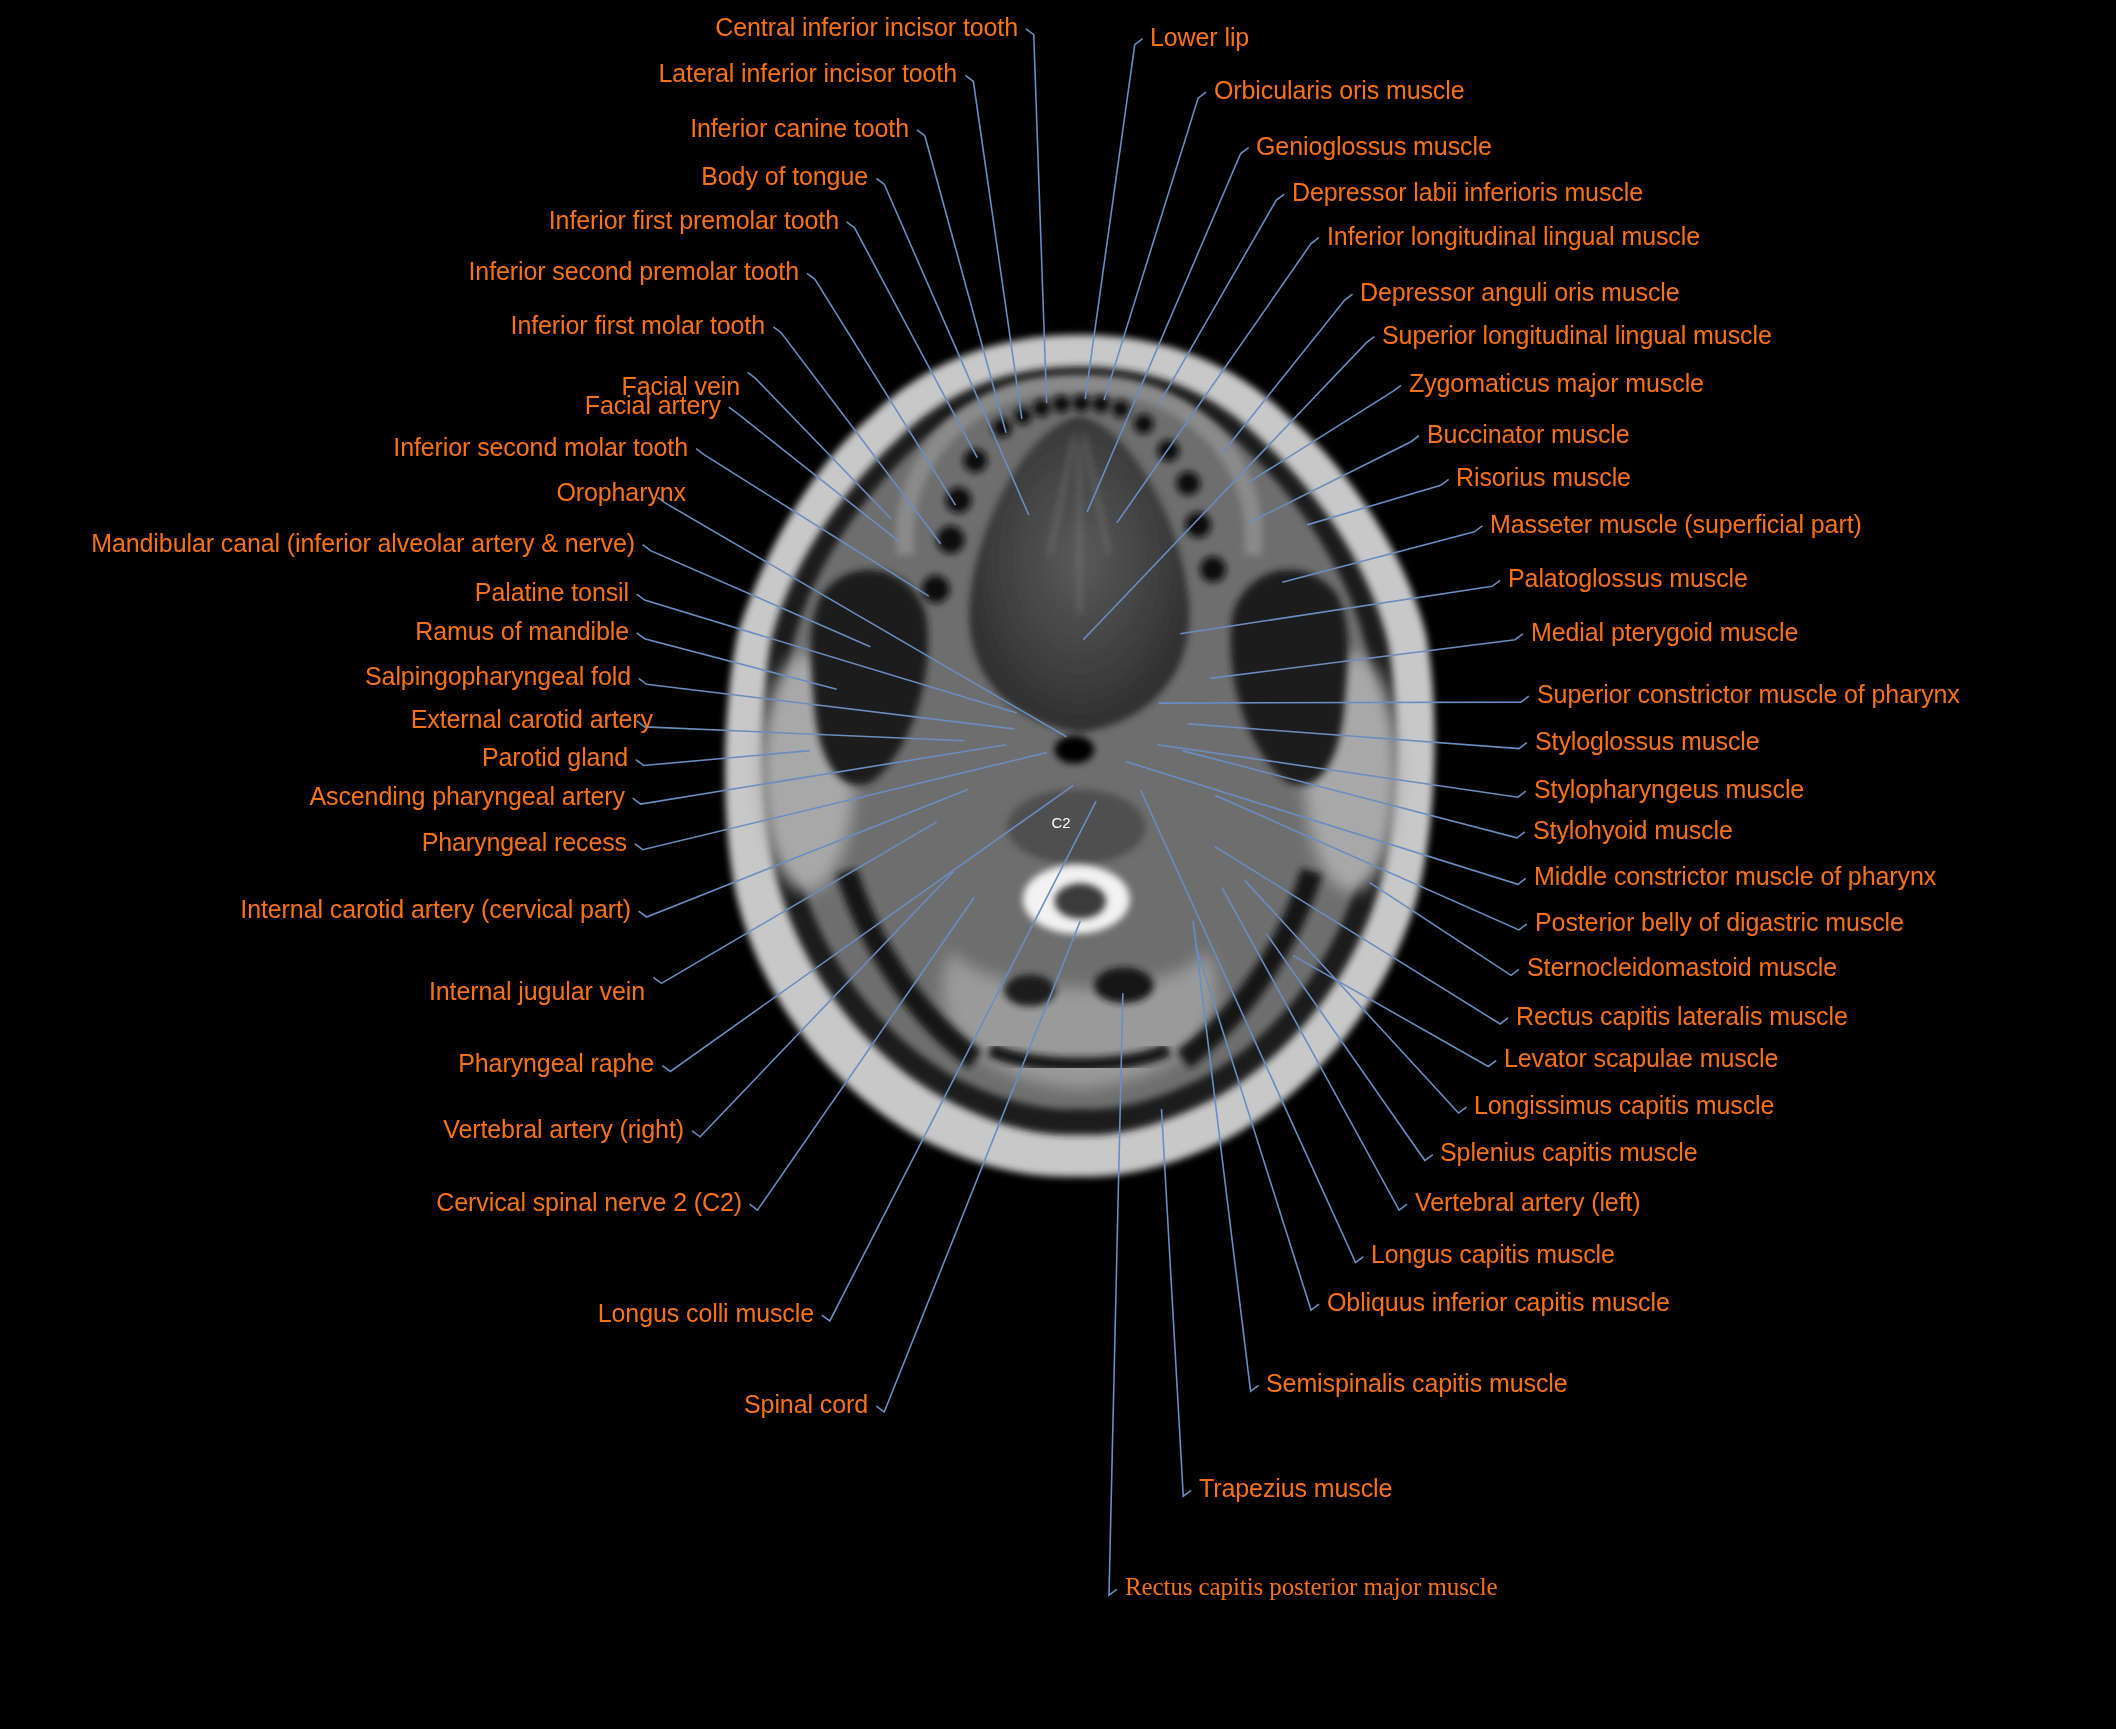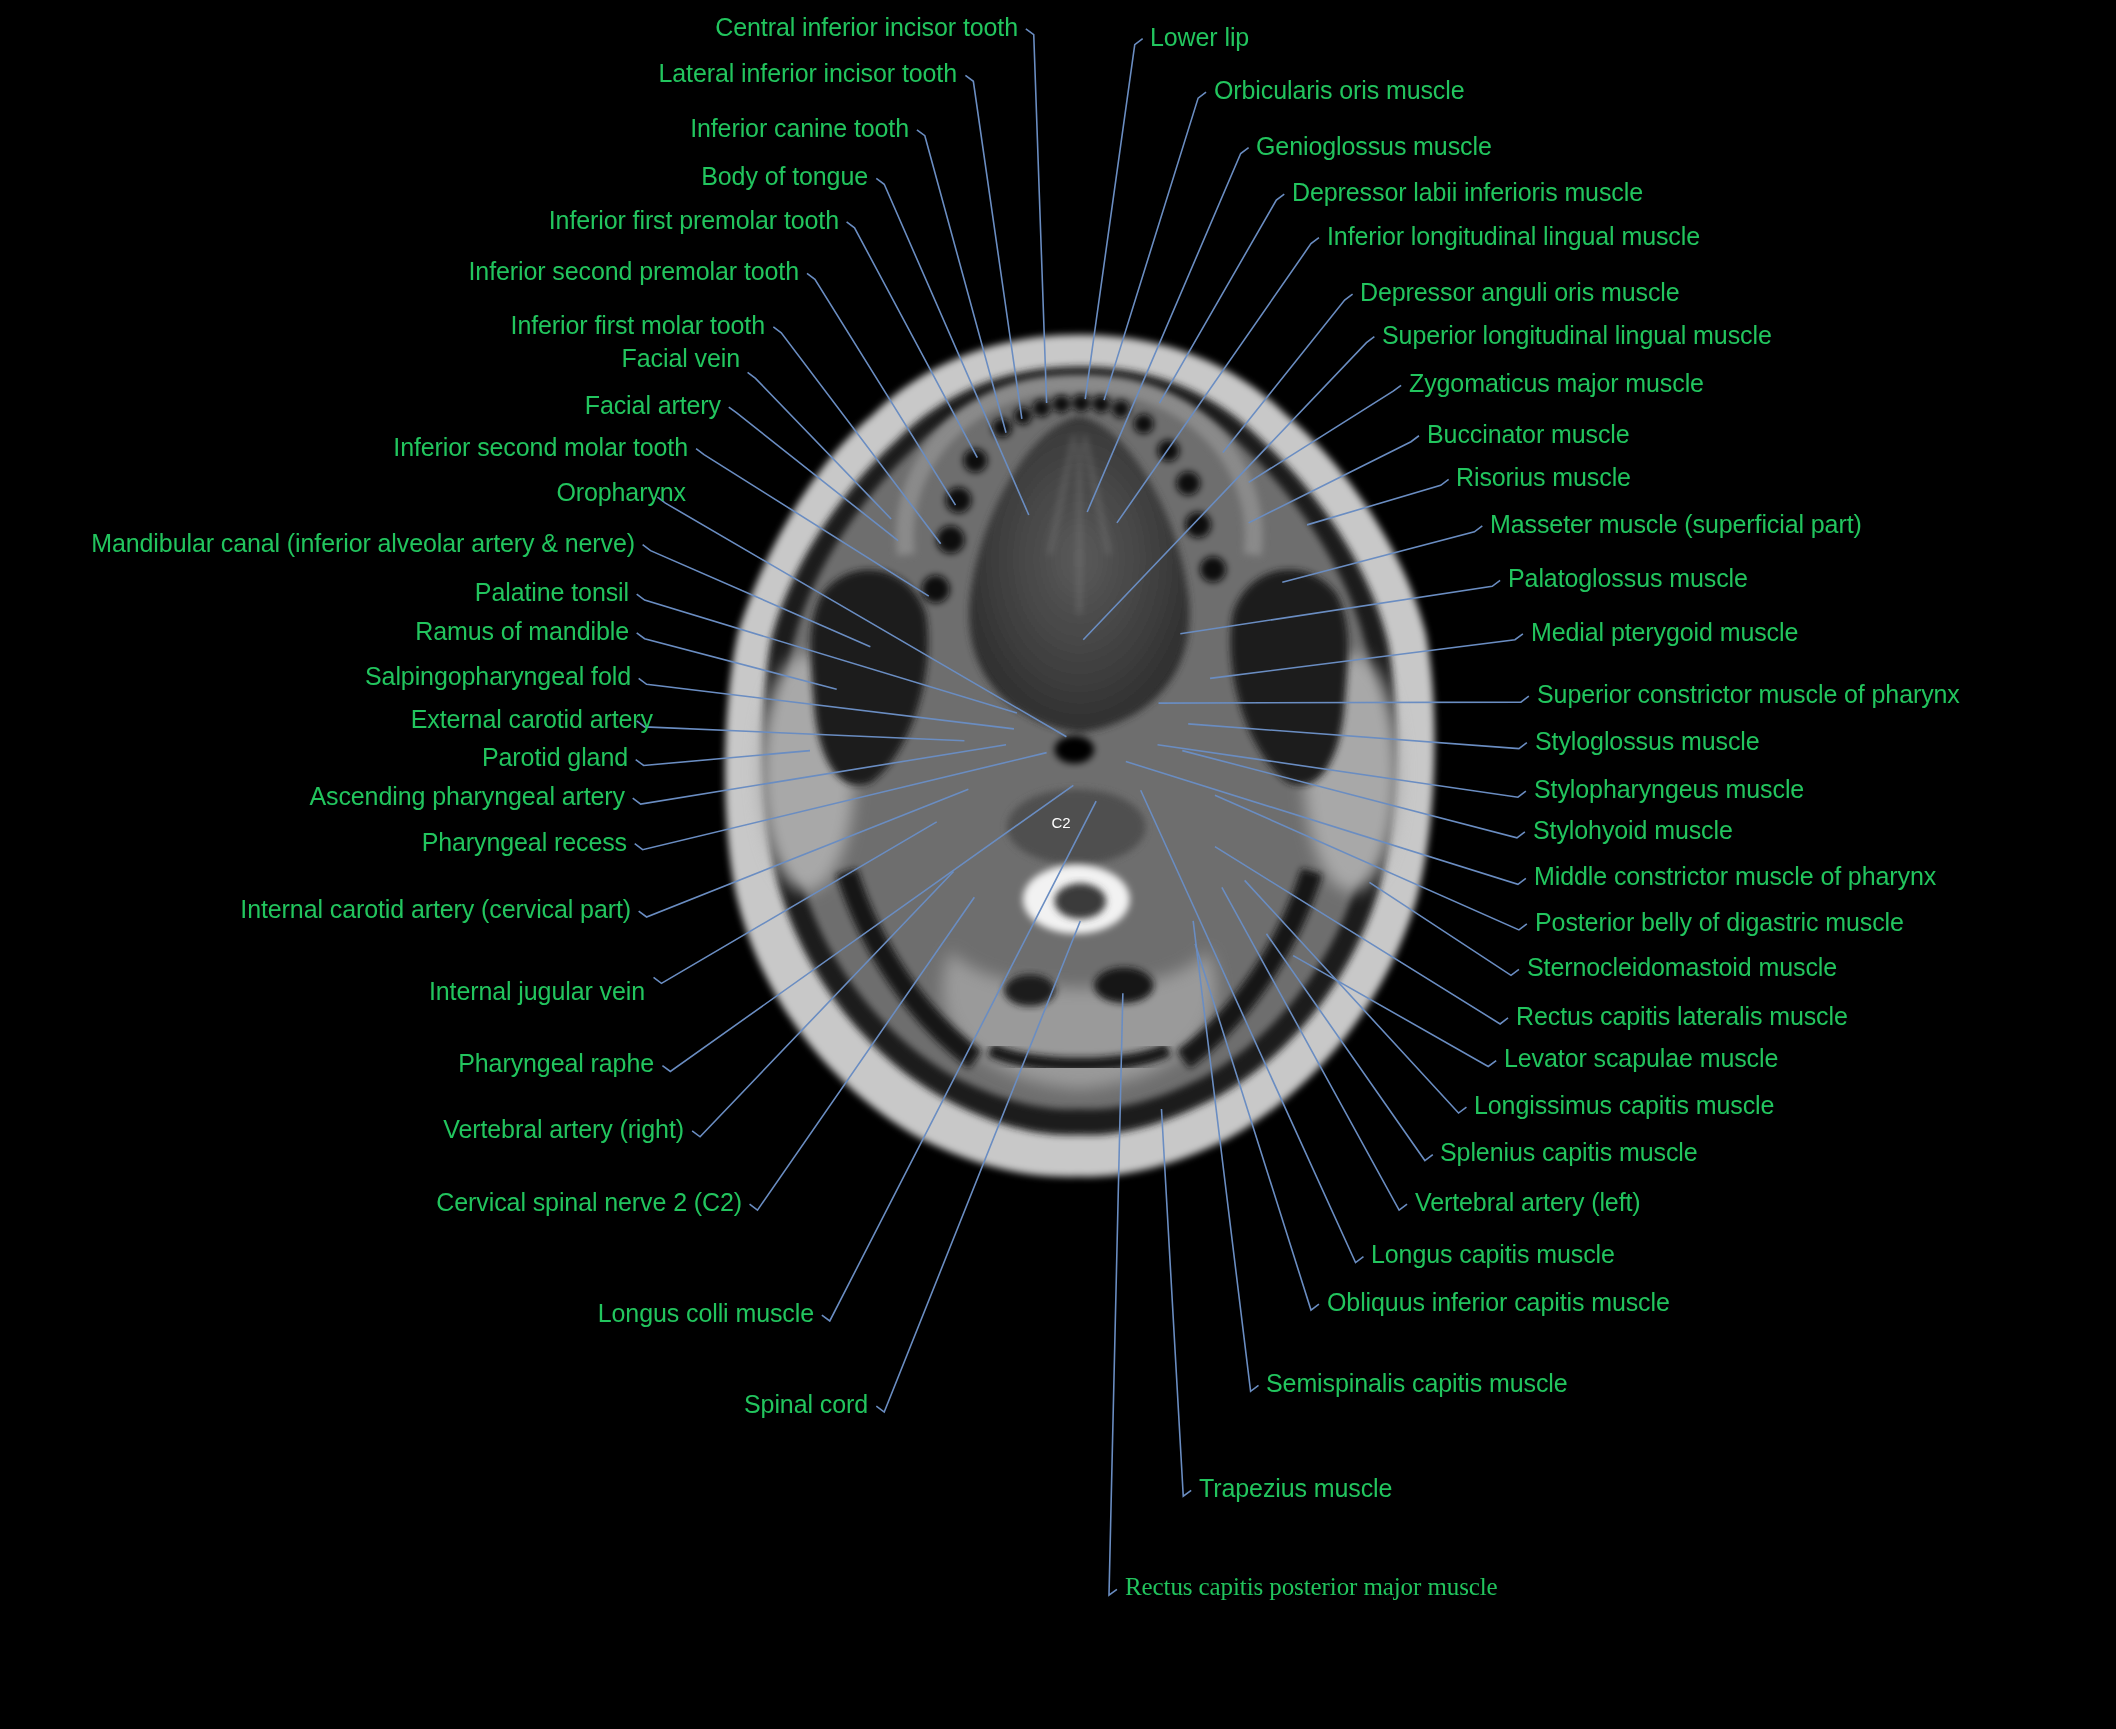--- a/index.html
+++ b/index.html
@@ -1,21 +1,21 @@
 <!DOCTYPE html>
 <html><head>
 <meta charset="utf-8">
 <style>
   html, body { margin: 0; padding: 0; background: #000; }
   body { width: 2117px; height: 1730px; position: relative; overflow: hidden;
          font-family: "Liberation Sans", sans-serif; }
   #stage { position: absolute; left: 0; top: 0; width: 2117px; height: 1730px; }
   #mri { position: absolute; left: 0; top: 0; }
   #lines { position: absolute; left: 0; top: 0; pointer-events: none; }
-  .label { position: absolute; color: #22c55e; font-size: 25px; line-height: 30px;
+  .label { position: absolute; color: #f97316; font-size: 25px; line-height: 30px;
            white-space: nowrap; transform: translateY(-50%); letter-spacing: -0.1px; }
   .label.left { transform: translate(-100%, -50%); text-align: right; }
   .vert { position: absolute; color: #ffffff; font-size: 15px; transform: translate(-50%, -50%); }
 </style>
 </head>
 <body>
 
 <div id="stage">
 
   <svg id="mri" width="2117" height="1730" viewBox="0 0 2138 1747">
@@ -177,21 +177,21 @@
   <div class="vert" id="vertLabel" style="left: 1061px; top: 822px;">C2</div>
 
   <div id="leftLabels">
       <div class="label left" style="left: 1018px; top: 27px;">Central inferior incisor tooth</div>
       <div class="label left" style="left: 957px; top: 73px;">Lateral inferior incisor tooth</div>
       <div class="label left" style="left: 909px; top: 128px;">Inferior canine tooth</div>
       <div class="label left" style="left: 868px; top: 176px;">Body of tongue</div>
       <div class="label left" style="left: 839px; top: 220px;">Inferior first premolar tooth</div>
       <div class="label left" style="left: 799px; top: 271px;">Inferior second premolar tooth</div>
       <div class="label left" style="left: 765px; top: 325px;">Inferior first molar tooth</div>
-      <div class="label left" style="left: 740px; top: 358px;">Facial vein</div>
+      <div class="label left" style="left: 740px; top: 386px;">Facial vein</div>
       <div class="label left" style="left: 721px; top: 405px;">Facial artery</div>
       <div class="label left" style="left: 688px; top: 447px;">Inferior second molar tooth</div>
       <div class="label left" style="left: 649px; top: 492px; margin-left: 37px;">Oropharynx</div>
       <div class="label left" style="left: 635px; top: 543px;">Mandibular canal (inferior alveolar artery &amp; nerve)</div>
       <div class="label left" style="left: 629px; top: 592px;">Palatine tonsil</div>
       <div class="label left" style="left: 629px; top: 631px;">Ramus of mandible</div>
       <div class="label left" style="left: 631px; top: 676px;">Salpingopharyngeal fold</div>
       <div class="label left" style="left: 629px; top: 719px; margin-left: 24px;">External carotid artery</div>
       <div class="label left" style="left: 628px; top: 757px;">Parotid gland</div>
       <div class="label left" style="left: 625px; top: 796px;">Ascending pharyngeal artery</div>

